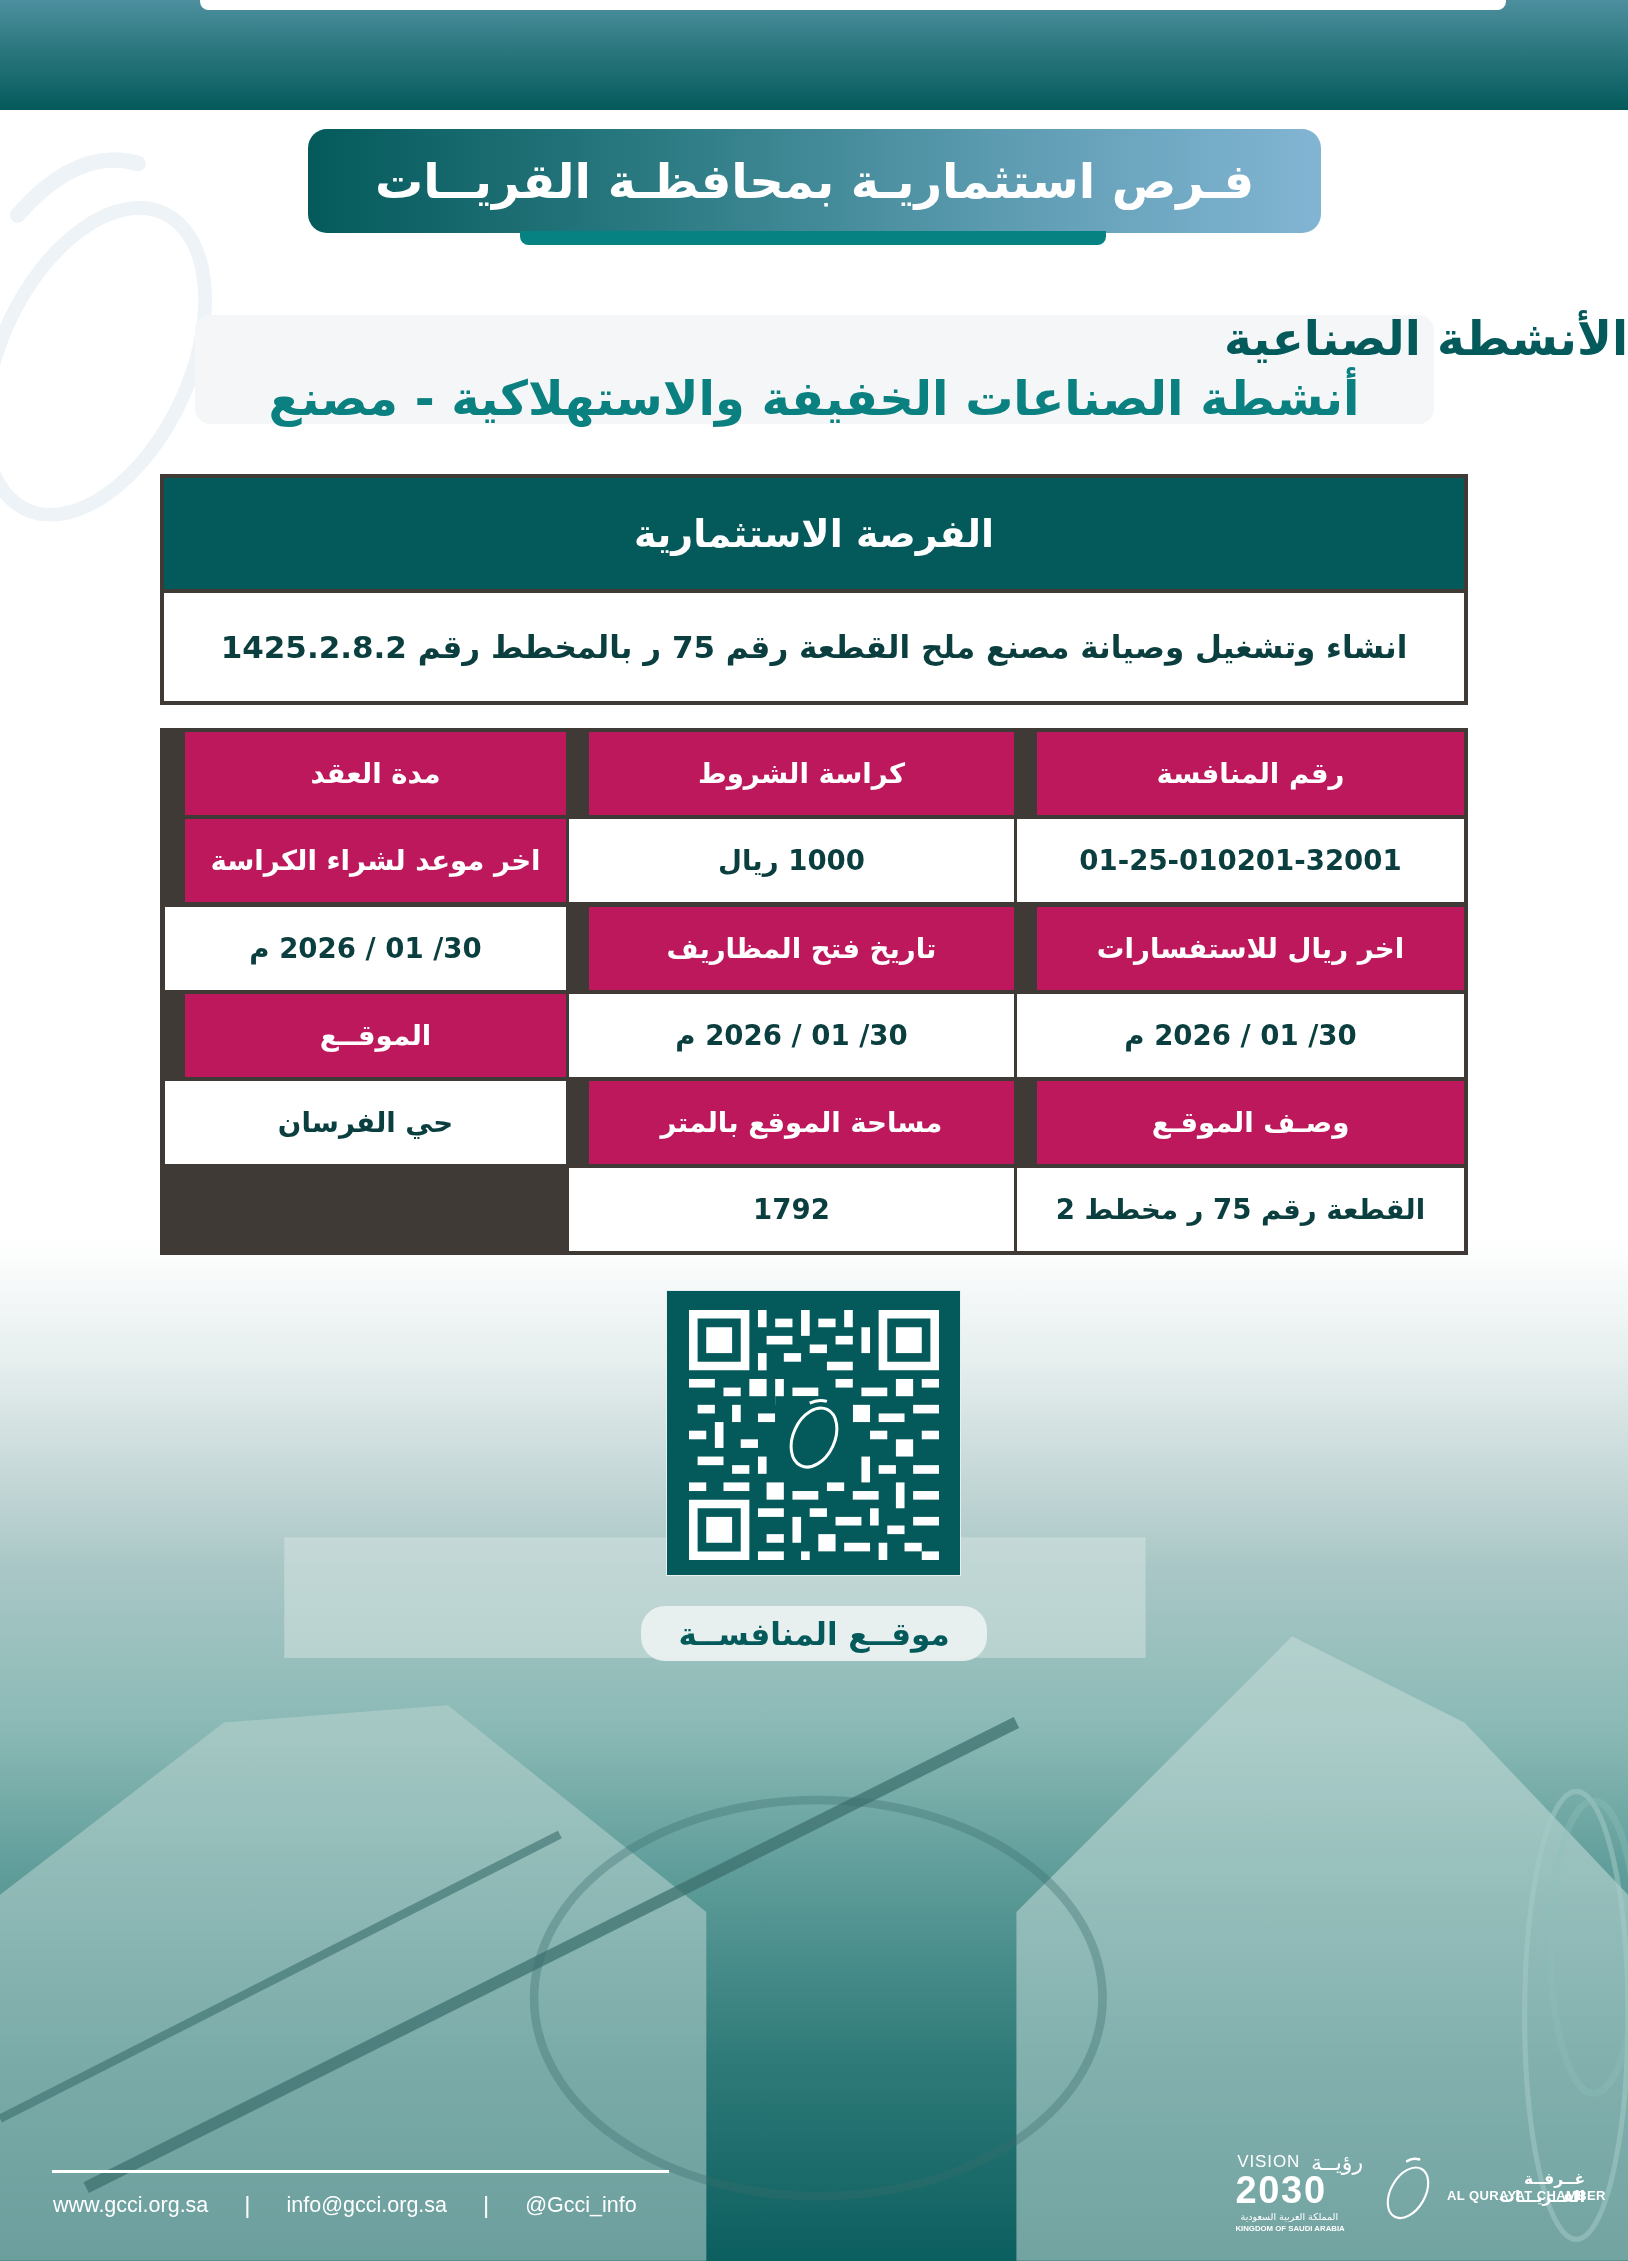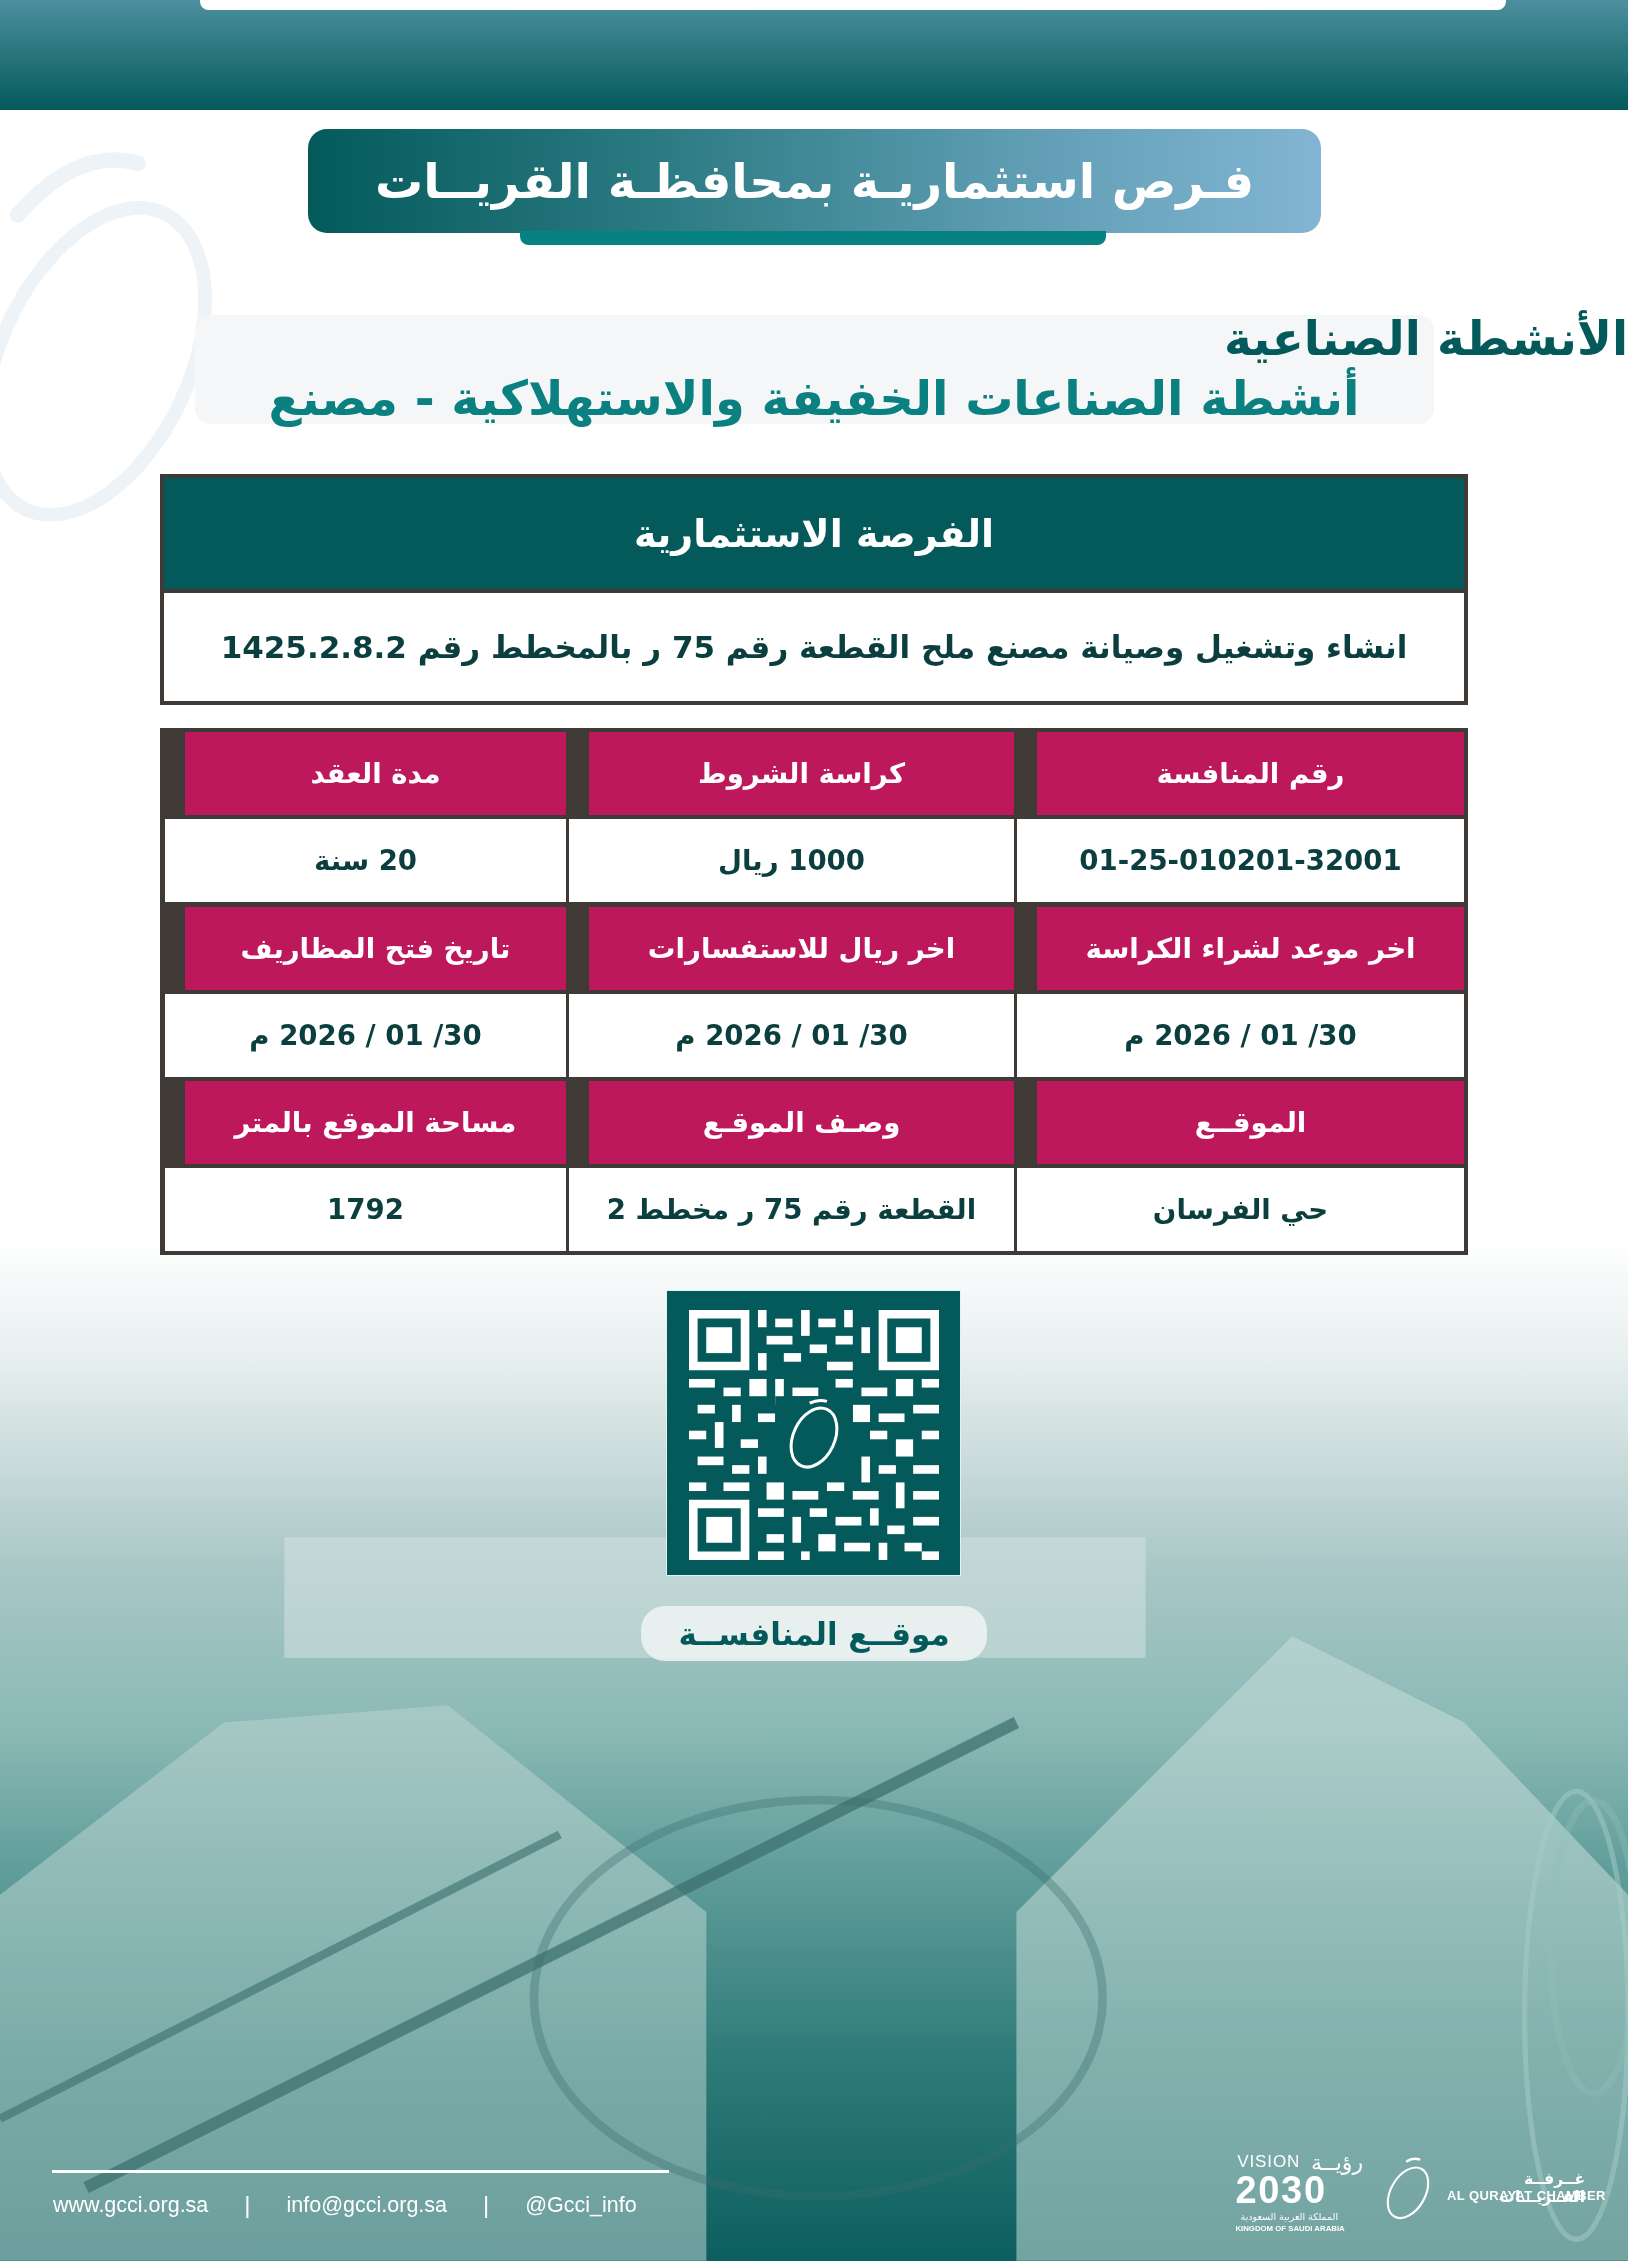--- a/index.html
+++ b/index.html
@@ -189,23 +189,20 @@
       <span>كراسة الشروط</span>
     </div>
   <div class="cell h">
       <span>مدة العقد</span>
     </div>
   <div class="cell v">
       <span class="ltr">01-25-010201-32001</span>
     </div>
   <div class="cell v">
       <span>1000 ريال</span>
-    </div>
-  <div class="cell v">
-      <span>20 سنة</span>
     </div>
 
   <div class="cell h">
       <span>اخر موعد لشراء الكراسة</span>
     </div>
   <div class="cell h">
       <span>اخر ريال للاستفسارات</span>
     </div>
   <div class="cell h">
       <span>تاريخ فتح المظاريف</span>

